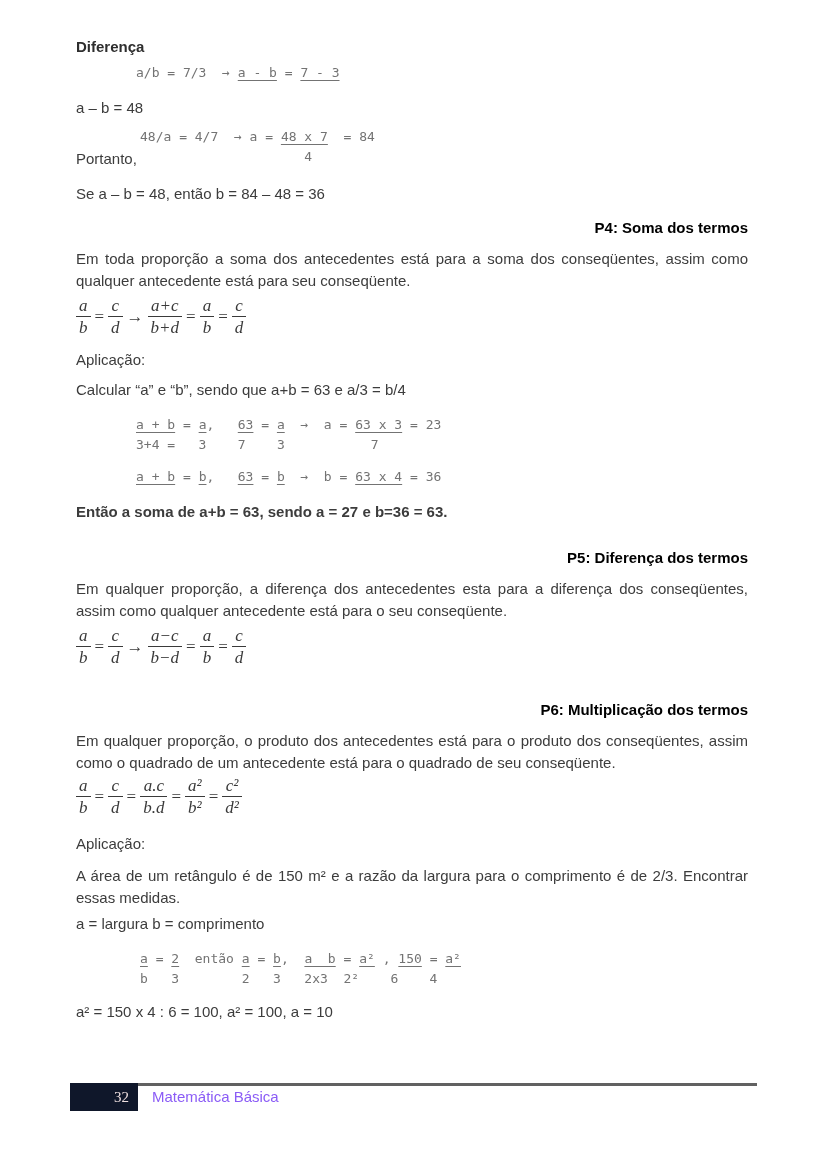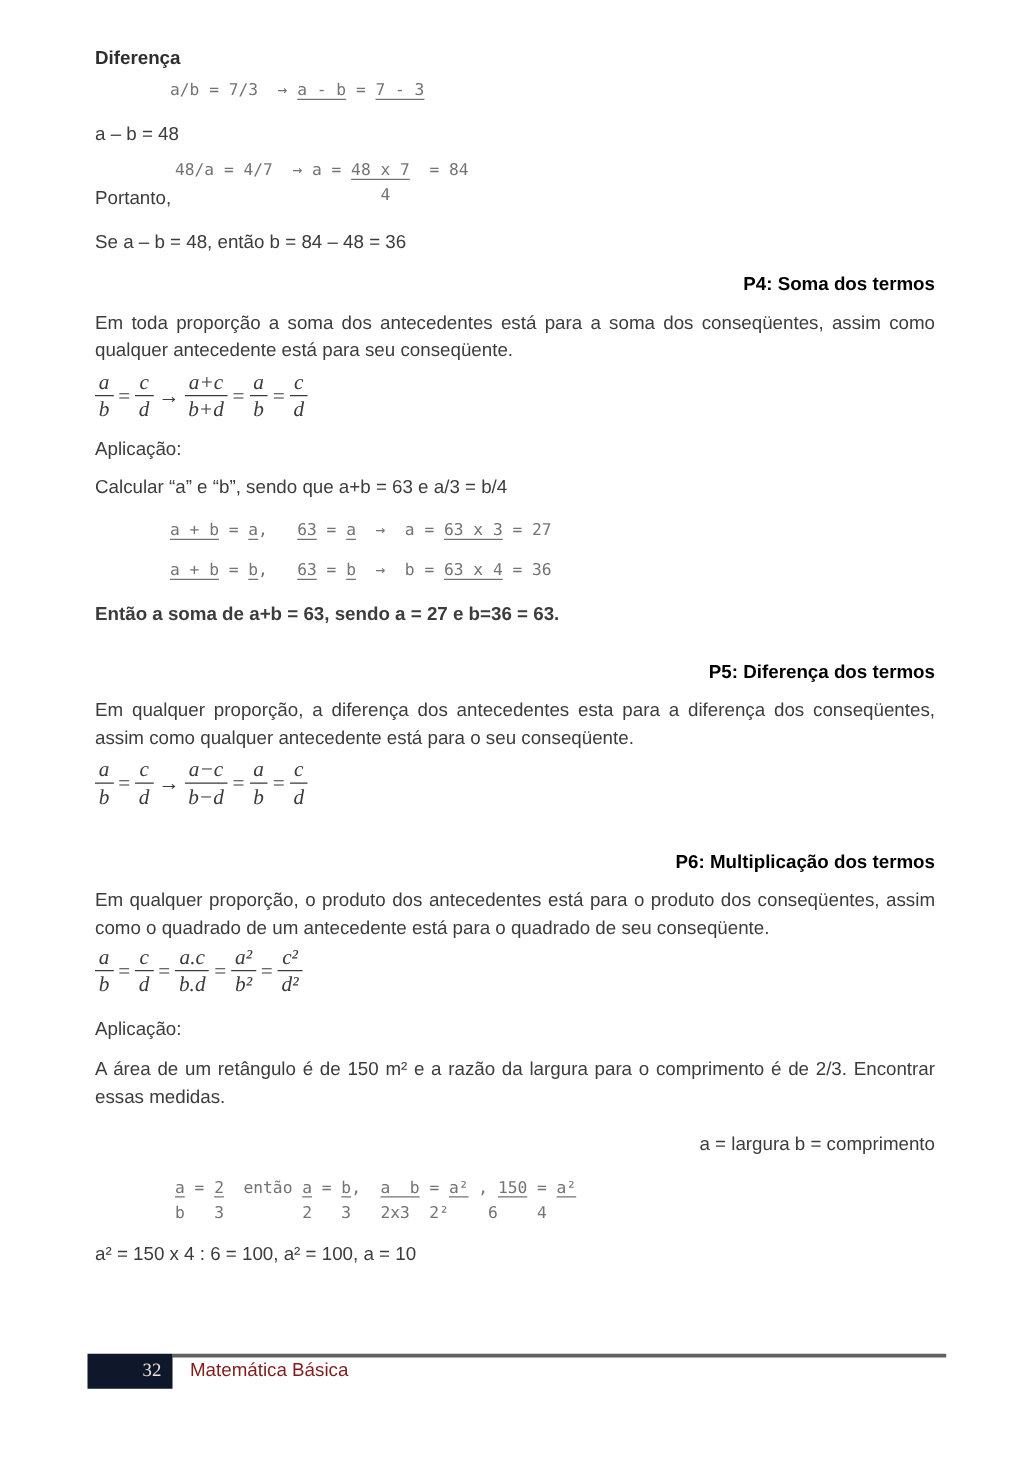--- a/index.html
+++ b/index.html
@@ -18,21 +18,21 @@
   .h-p5{margin-top:28px;}
   .h-p6{margin-top:34px;}
   .para{font-size:15px;line-height:22px;text-align:justify;margin:12px 0 0 0;}
   .line{font-size:15px;line-height:18px;margin:0;}
   .line-ab{margin-top:16px;}
   .line-se{margin-top:18px;}
   .aplic4{margin-top:14px;}
   .calc{margin-top:12px;}
   .entao{margin-top:16px;font-weight:bold;}
   .aplic6{margin-top:18px;}
-  .vars{margin-top:18px;text-align:right;}
+  .vars{margin-top:6px;}
   .result{margin-top:14px;}
   
   .mono-eq{
     font-family:"DejaVu Sans Mono",monospace;
     font-size:13px;line-height:20px;
     white-space:pre;color:#737373;
   }
   .mono-eq .u{
     text-decoration:underline;
     text-underline-offset:3px;
@@ -57,21 +57,21 @@
   .den{display:block;padding:1px 3px 0 3px;}
   .mop{margin:0 4px;font-style:normal;}
   
   .footer-rule{position:absolute;left:138px;top:1083px;width:619px;height:3px;background:#616161;}
   .footer-pagebox{
     position:absolute;left:70px;top:1083px;width:68px;height:28px;
     background:#0f172a;color:#eedfdf;
     font-family:"Liberation Serif",serif;font-size:15px;
     text-align:right;line-height:28px;box-sizing:border-box;padding-right:9px;
   }
-  .footer-booktitle{position:absolute;left:152px;top:1088px;font-size:15px;color:#7f1d1d;}
+  .footer-booktitle{position:absolute;left:152px;top:1088px;font-size:15px;color:#8b5cf6;}
 </style>
 </head>
 <body>
 
 <div class="page">
   <div class="content">
 
     <p class="doc-title">Diferença</p>
 
     <div class="mono-eq eq1"><div><span>a/b = 7/3  → </span><span class="u">a - b</span><span> = </span><span class="u">7 - 3</span></div></div>
@@ -110,21 +110,21 @@
         <span class="mop">=</span>
         <span class="frac">
           <span class="num">c</span>
           <span class="den">d</span>
         </span>
       </div>
 
     <p class="line aplic4">Aplicação:</p>
     <p class="line calc">Calcular “a” e “b”, sendo que a+b = 63 e a/3 = b/4</p>
 
-    <div class="mono-eq eqA"><div><span class="u">a + b</span><span> = </span><span class="u">a</span><span>,   </span><span class="u">63</span><span> = </span><span class="u">a</span><span>  →  a = </span><span class="u">63 x 3</span><span> = 27</span></div></div>
+    <div class="mono-eq eqA"><div><span class="u">a + b</span><span> = </span><span class="u">a</span><span>,   </span><span class="u">63</span><span> = </span><span class="u">a</span><span>  →  a = </span><span class="u">63 x 3</span><span> = 23</span></div><div><span>3+4 =   3    7    3           7</span></div></div>
     <div class="mono-eq eqB"><div><span class="u">a + b</span><span> = </span><span class="u">b</span><span>,   </span><span class="u">63</span><span> = </span><span class="u">b</span><span>  →  b = </span><span class="u">63 x 4</span><span> = 36</span></div></div>
 
     <p class="line entao">Então a soma de a+b = 63, sendo a = 27 e b=36 = 63.</p>
 
     <h2 class="sec-heading h-p5">P5: Diferença dos termos</h2>
     <p class="para">Em qualquer proporção, a diferença dos antecedentes esta para a diferença dos conseqüentes, assim como qualquer antecedente está para o seu conseqüente.</p>
     <div class="math">
         <span class="frac">
           <span class="num">a</span>
           <span class="den">b</span>

